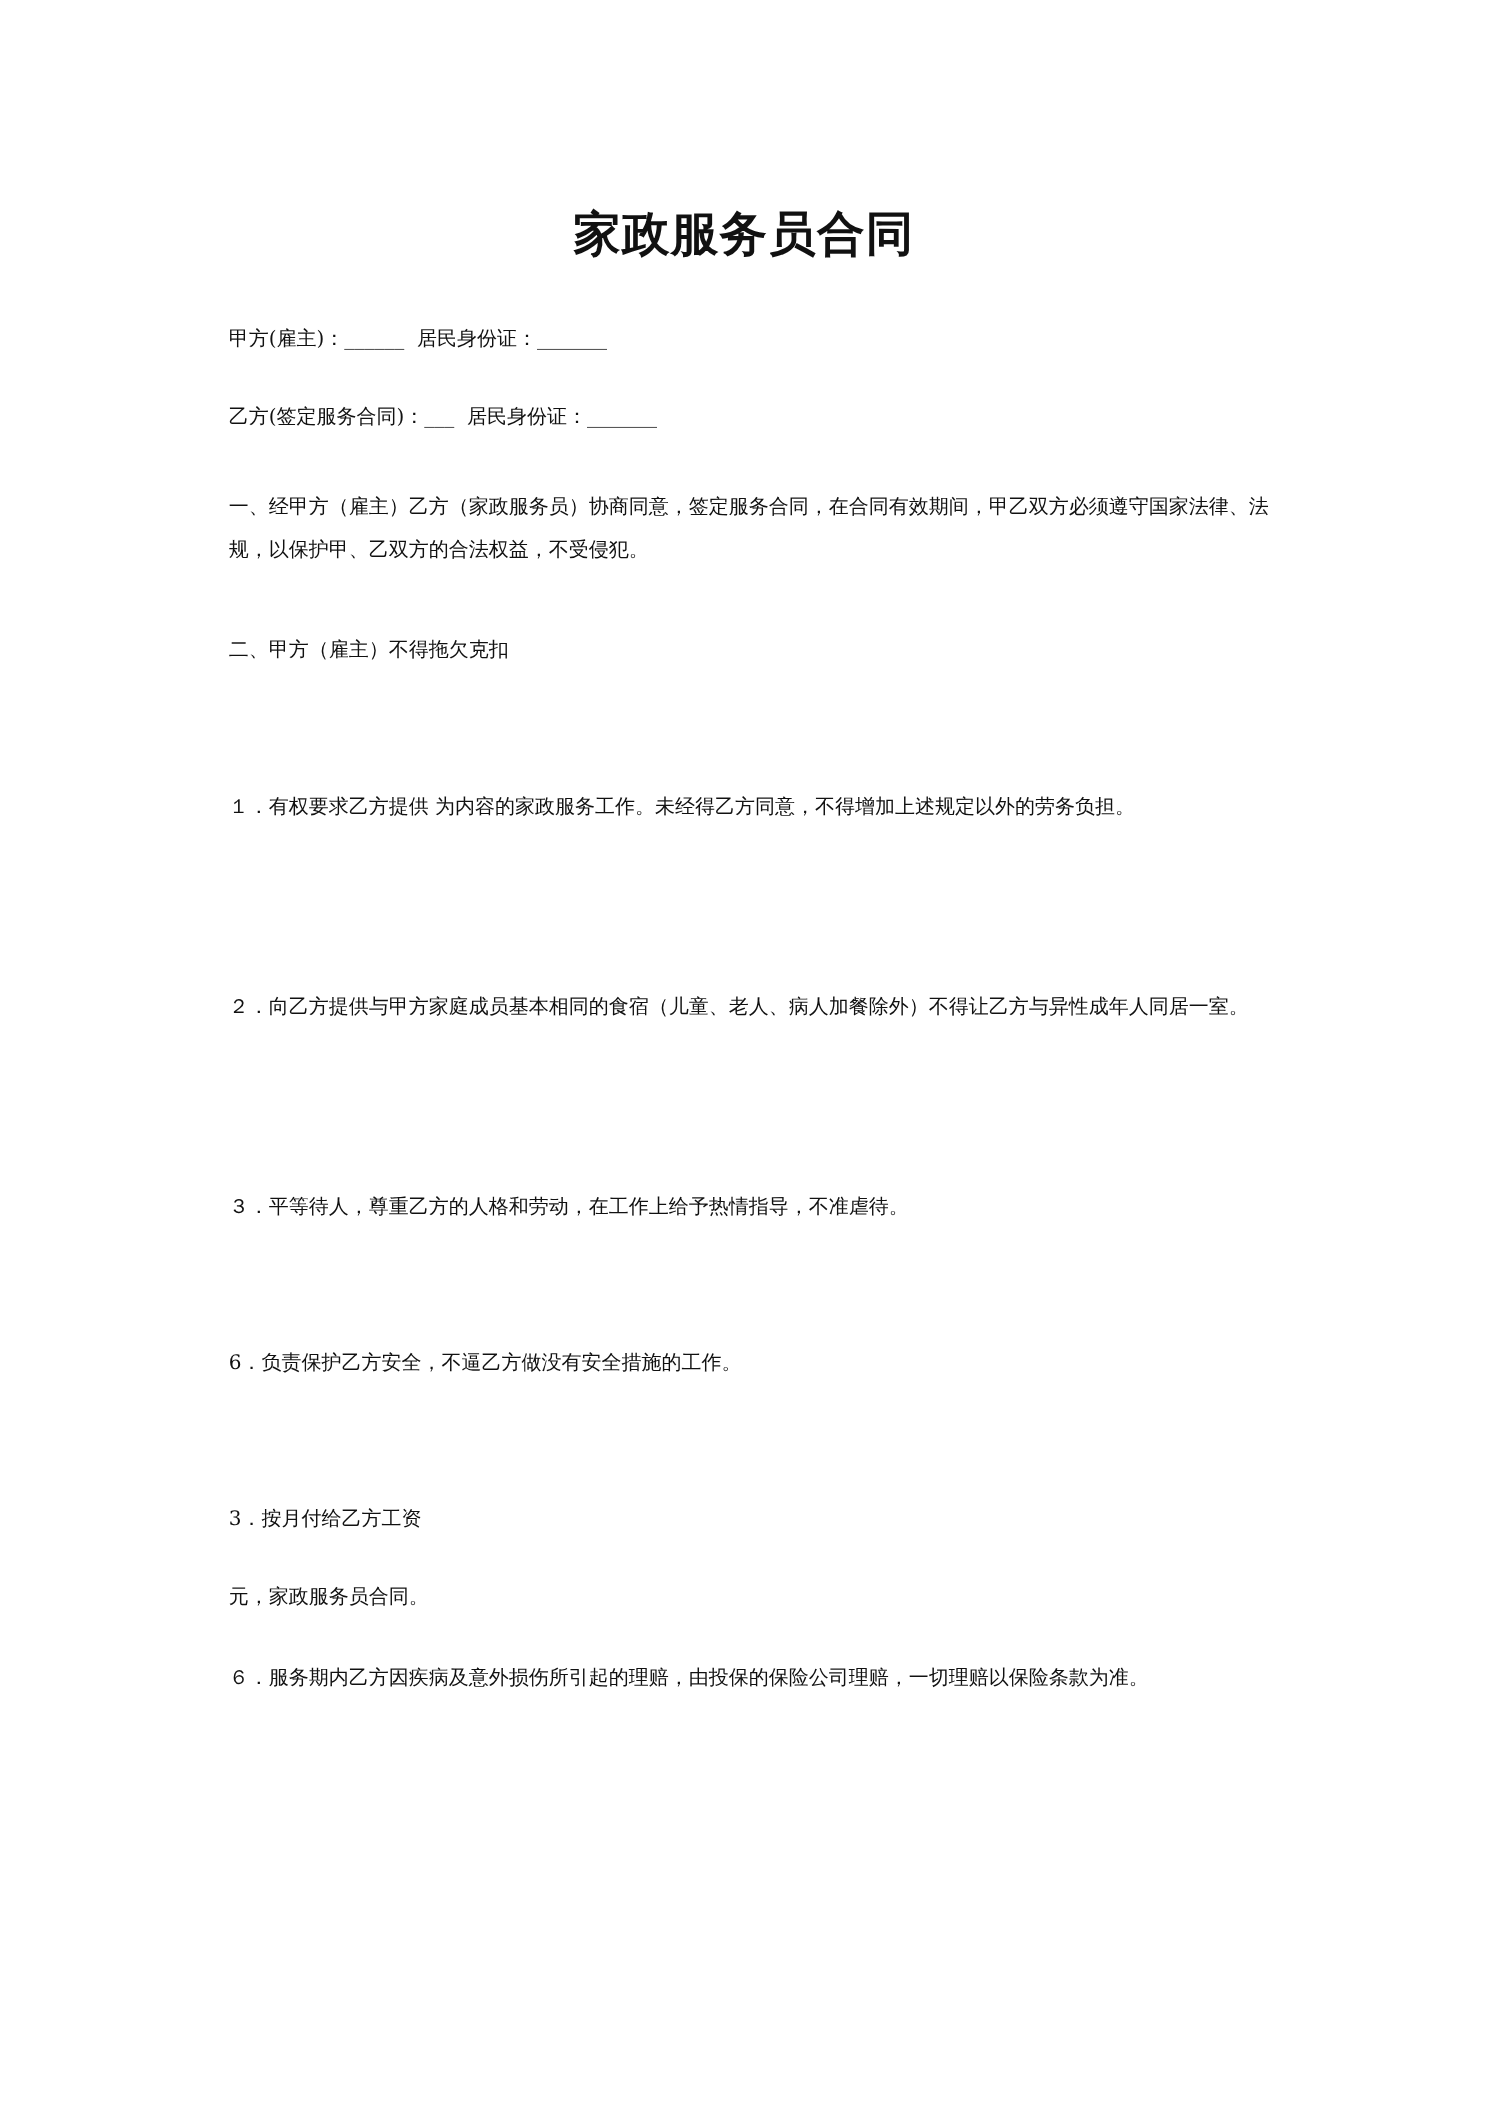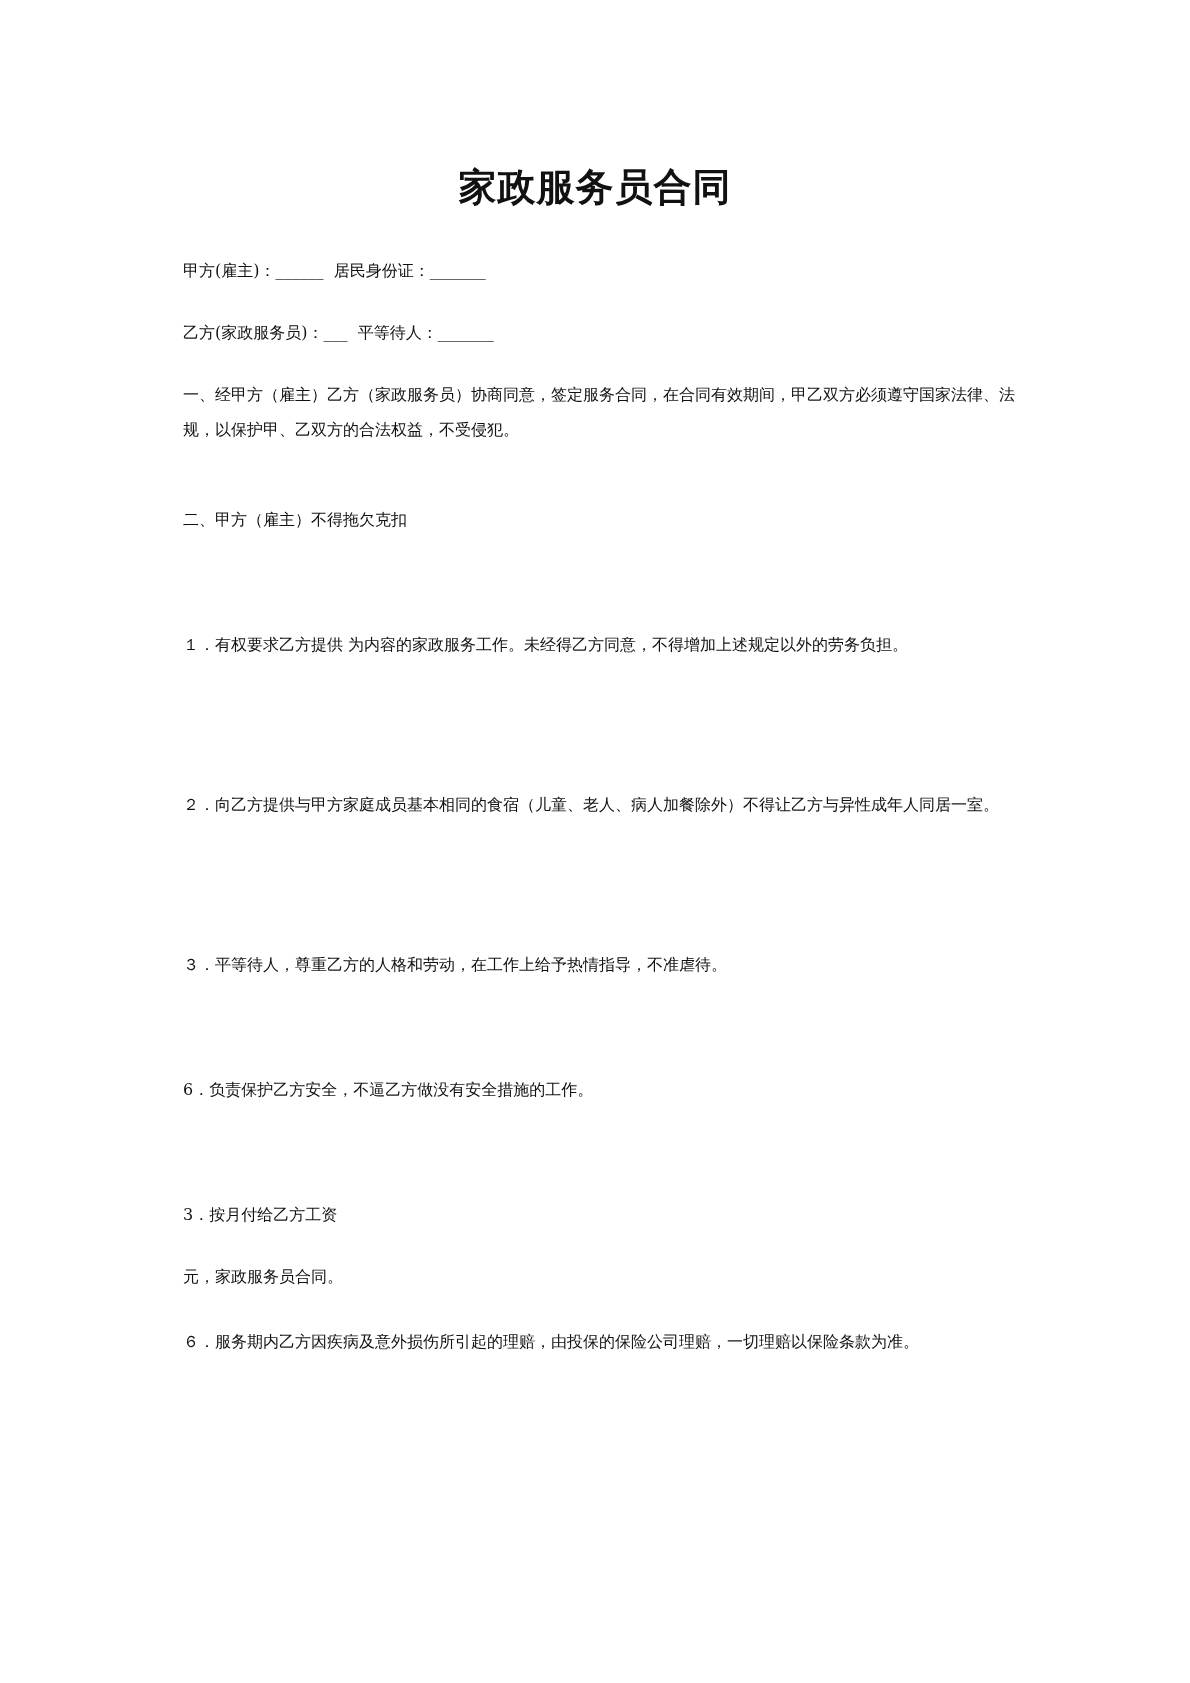--- a/index.html
+++ b/index.html
@@ -9,22 +9,22 @@
            font-size: 38px; font-weight: bold; letter-spacing: 1px;
            font-family: "DejaVu Sans", "Liberation Sans", sans-serif; }
   .p { position: absolute; left: 183px; width: 840px; font-size: 16px; line-height: 35px; white-space: pre-wrap; }
 </style>
 </head>
 <body>
 
 <div class="title">家政服务员合同</div>
 
 <div class="p" style="top:253px">甲方(雇主)：______  居民身份证：_______</div>
-<div class="p" style="top:315px">乙方(家政服务员)：___  平等待人：_______</div>
-<div class="p" style="top:377px">一、经甲方（雇主）乙方（家政服务员）协商同意，签定服务合同，在合同有效期间，甲乙双方必须遵守国家法律、法规，以保护甲、乙双方的合法权益，不受侵犯。</div>
+<div class="p" style="top:315px">乙方(签定服务合同)：___  居民身份证：_______</div>
+<div class="p" style="top:387px">一、经甲方（雇主）乙方（家政服务员）协商同意，签定服务合同，在合同有效期间，甲乙双方必须遵守国家法律、法规，以保护甲、乙双方的合法权益，不受侵犯。</div>
 <div class="p" style="top:502px">二、甲方（雇主）不得拖欠克扣</div>
 <div class="p" style="top:627px">１．有权要求乙方提供 为内容的家政服务工作。未经得乙方同意，不得增加上述规定以外的劳务负担。</div>
 <div class="p" style="top:787px">２．向乙方提供与甲方家庭成员基本相同的食宿（儿童、老人、病人加餐除外）不得让乙方与异性成年人同居一室。</div>
 <div class="p" style="top:947px">３．平等待人，尊重乙方的人格和劳动，在工作上给予热情指导，不准虐待。</div>
 <div class="p" style="top:1072px">6．负责保护乙方安全，不逼乙方做没有安全措施的工作。</div>
 <div class="p" style="top:1197px">3．按月付给乙方工资</div>
 <div class="p" style="top:1259px">元，家政服务员合同。</div>
 <div class="p" style="top:1324px">６．服务期内乙方因疾病及意外损伤所引起的理赔，由投保的保险公司理赔，一切理赔以保险条款为准。</div>
 
 </body></html>

